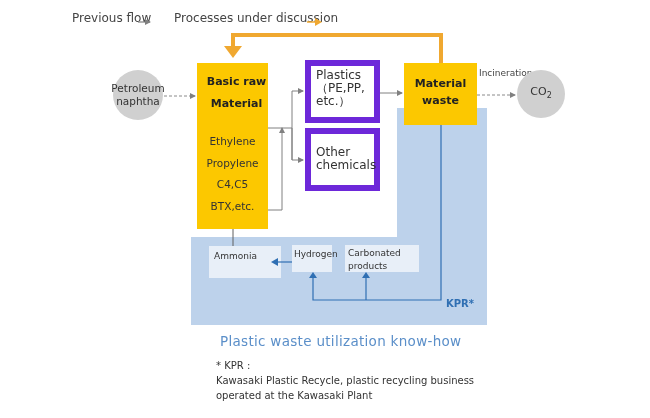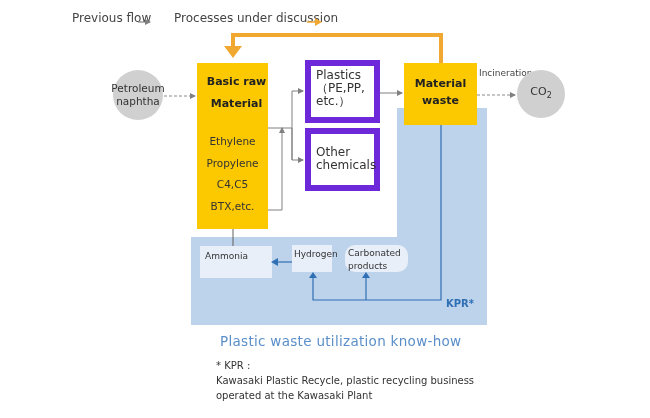--- a/index.html
+++ b/index.html
@@ -68,29 +68,29 @@
     <div>waste</div>
   </div>
 </div>
 
 <div class="abs" style="left:479px; top:68px; font-size:9px; color:#444;">Incineration</div>
 
 <div class="abs circle" style="left:517px; top:70px; width:48px; height:48px; font-size:11px;">
   <span><span>CO</span><sub style="font-size:8px;">2</sub></span>
 </div>
 
-<div class="abs sub" style="left:200px; top:246px; width:72px; height:32px;">
+<div class="abs sub" style="left:209px; top:246px; width:72px; height:32px;">
   <span>Ammonia</span>
 </div>
 
 <div class="abs sub" style="left:292px; top:245px; width:40px; height:27px; padding:2px 2px;">
   <span>Hydrogen</span>
 </div>
 
-<div class="abs sub" style="left:345px; top:245px; width:63px; height:27px; padding:2px 3px; line-height:13px;border-radius:10px;">
+<div class="abs sub" style="left:345px; top:245px; width:74px; height:27px; padding:2px 3px; line-height:13px;">
   <div>Carbonated</div>
   <div>products</div>
 </div>
 
 <div class="abs kpr-label" style="left:446px; top:298px;">KPR*</div>
 
 <svg class="lines" viewBox="0 0 650 418">
   <defs>
     <marker id="arrGray" markerWidth="6" markerHeight="6" refX="5" refY="3" orient="auto" markerUnits="userSpaceOnUse">
       <path d="M0,0 L6,3 L0,6 Z" fill="#808080"></path>

